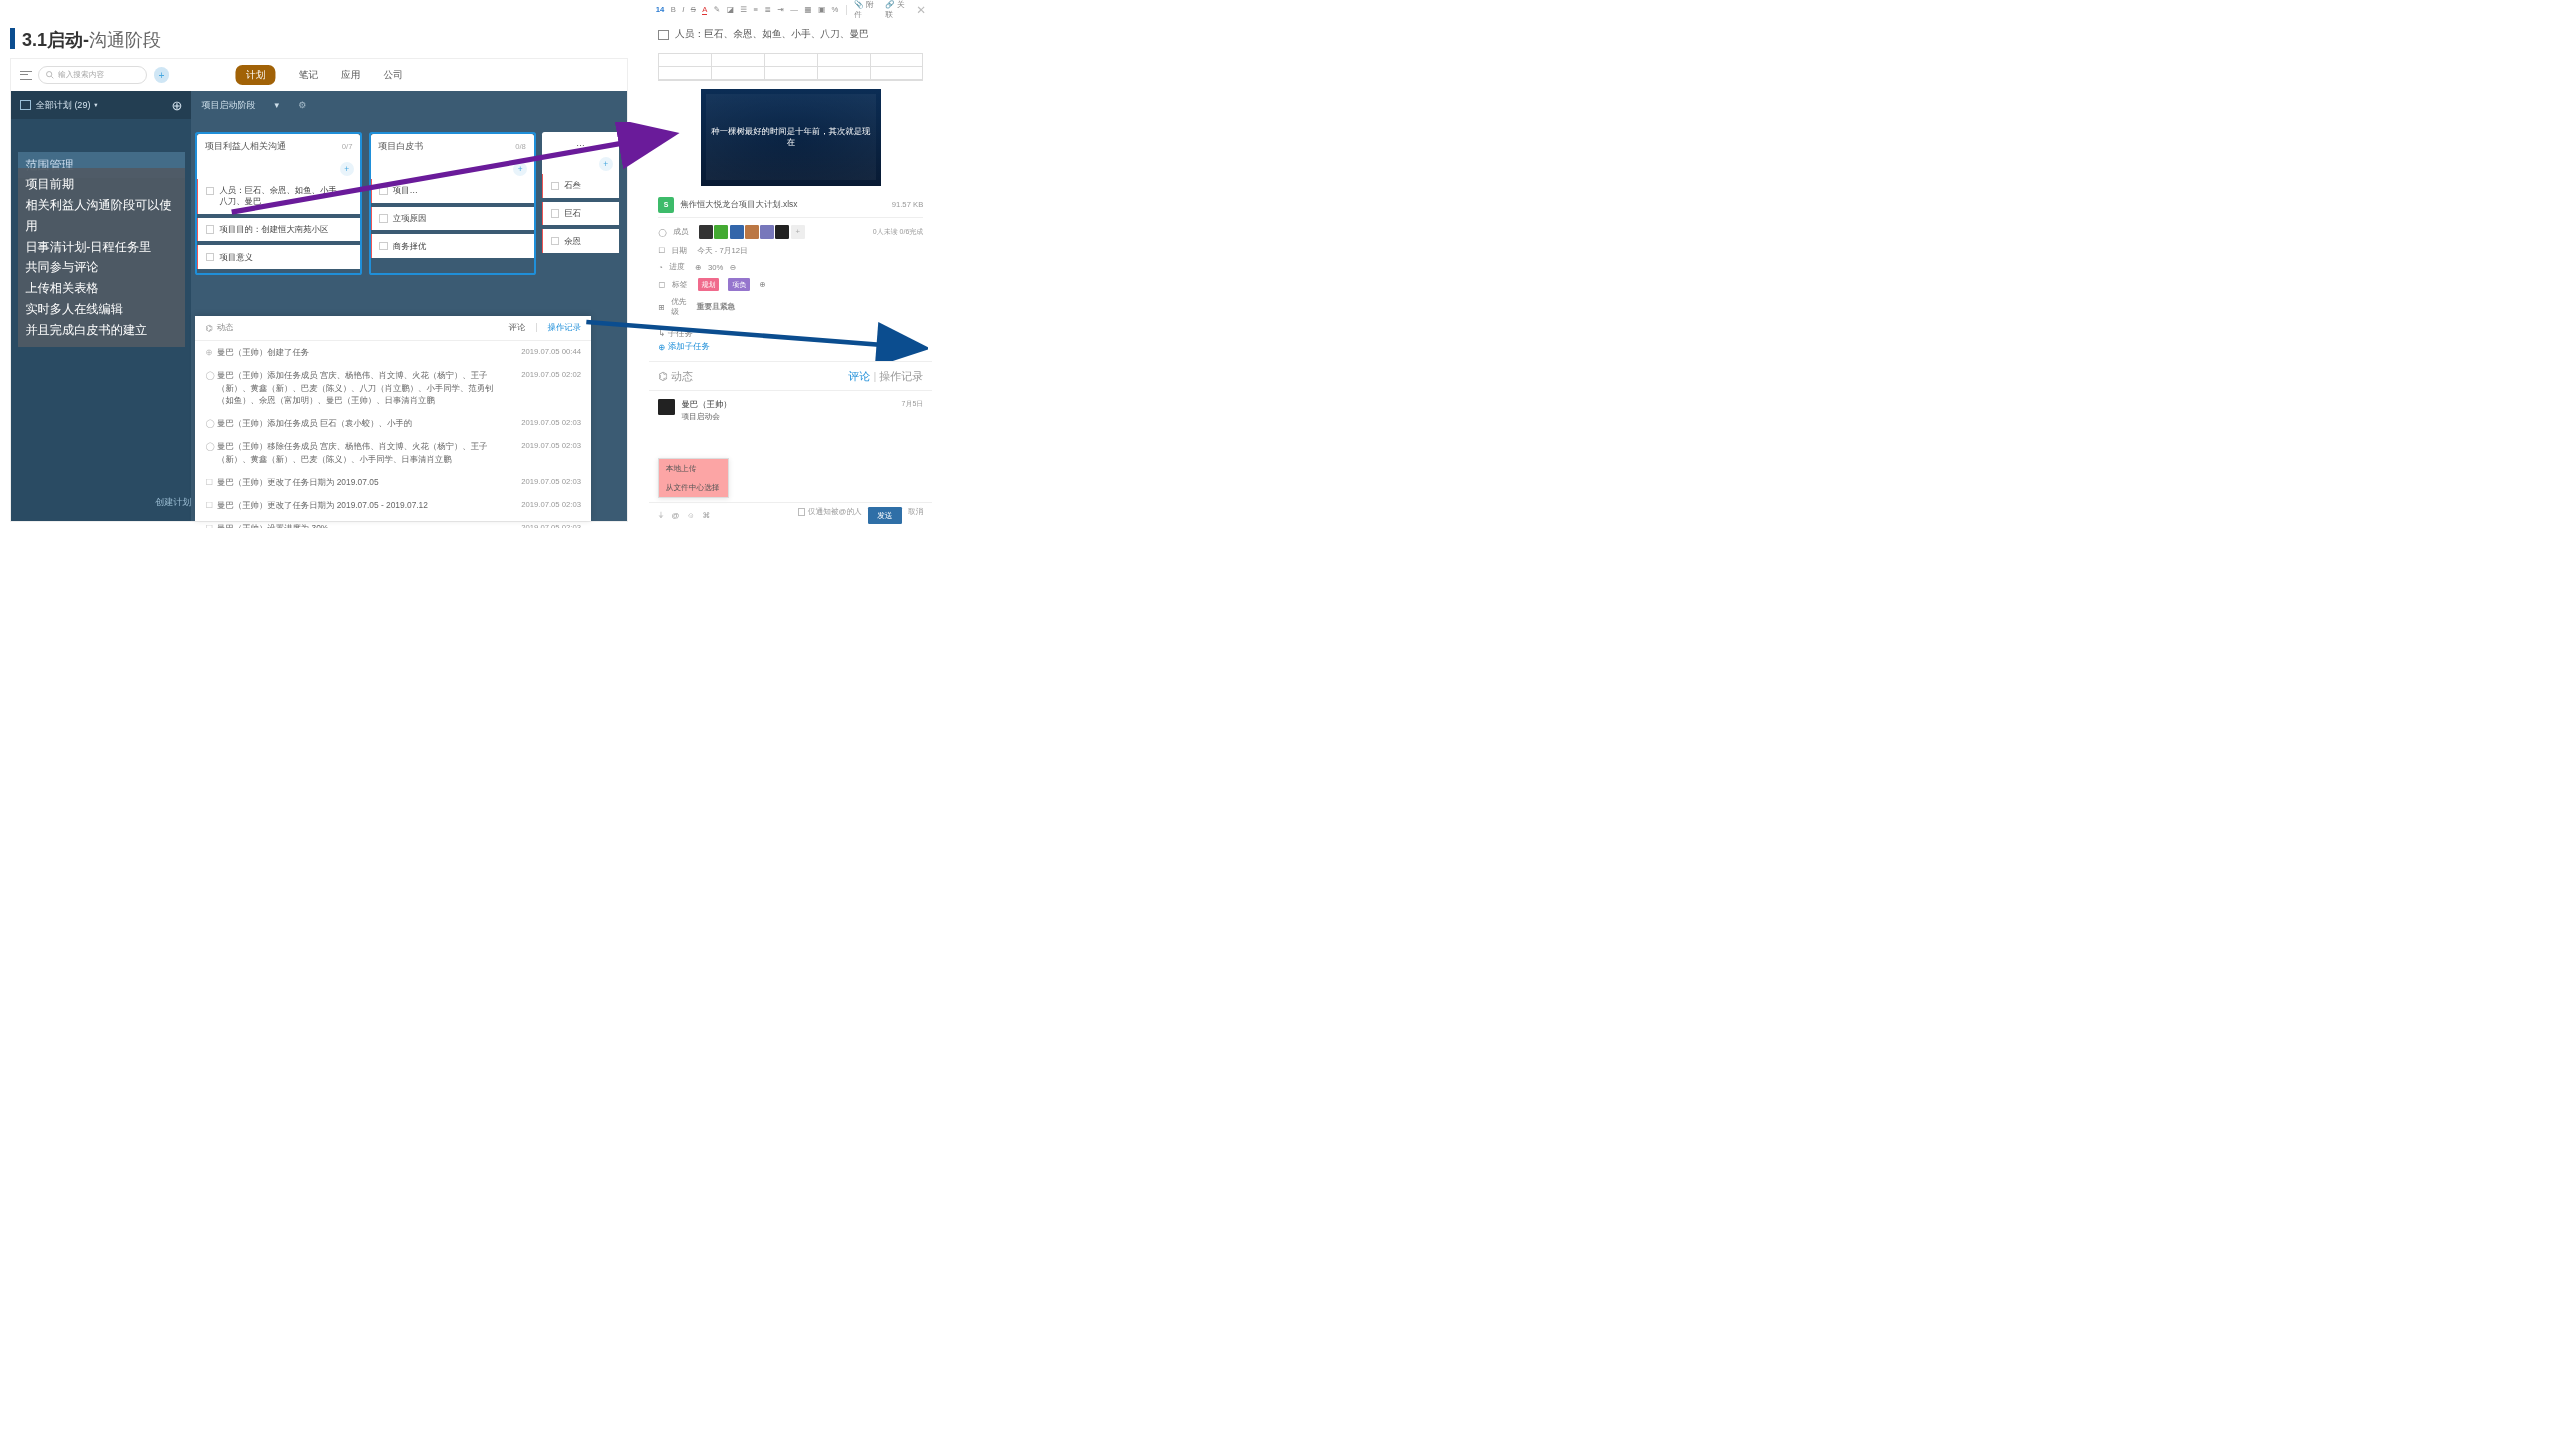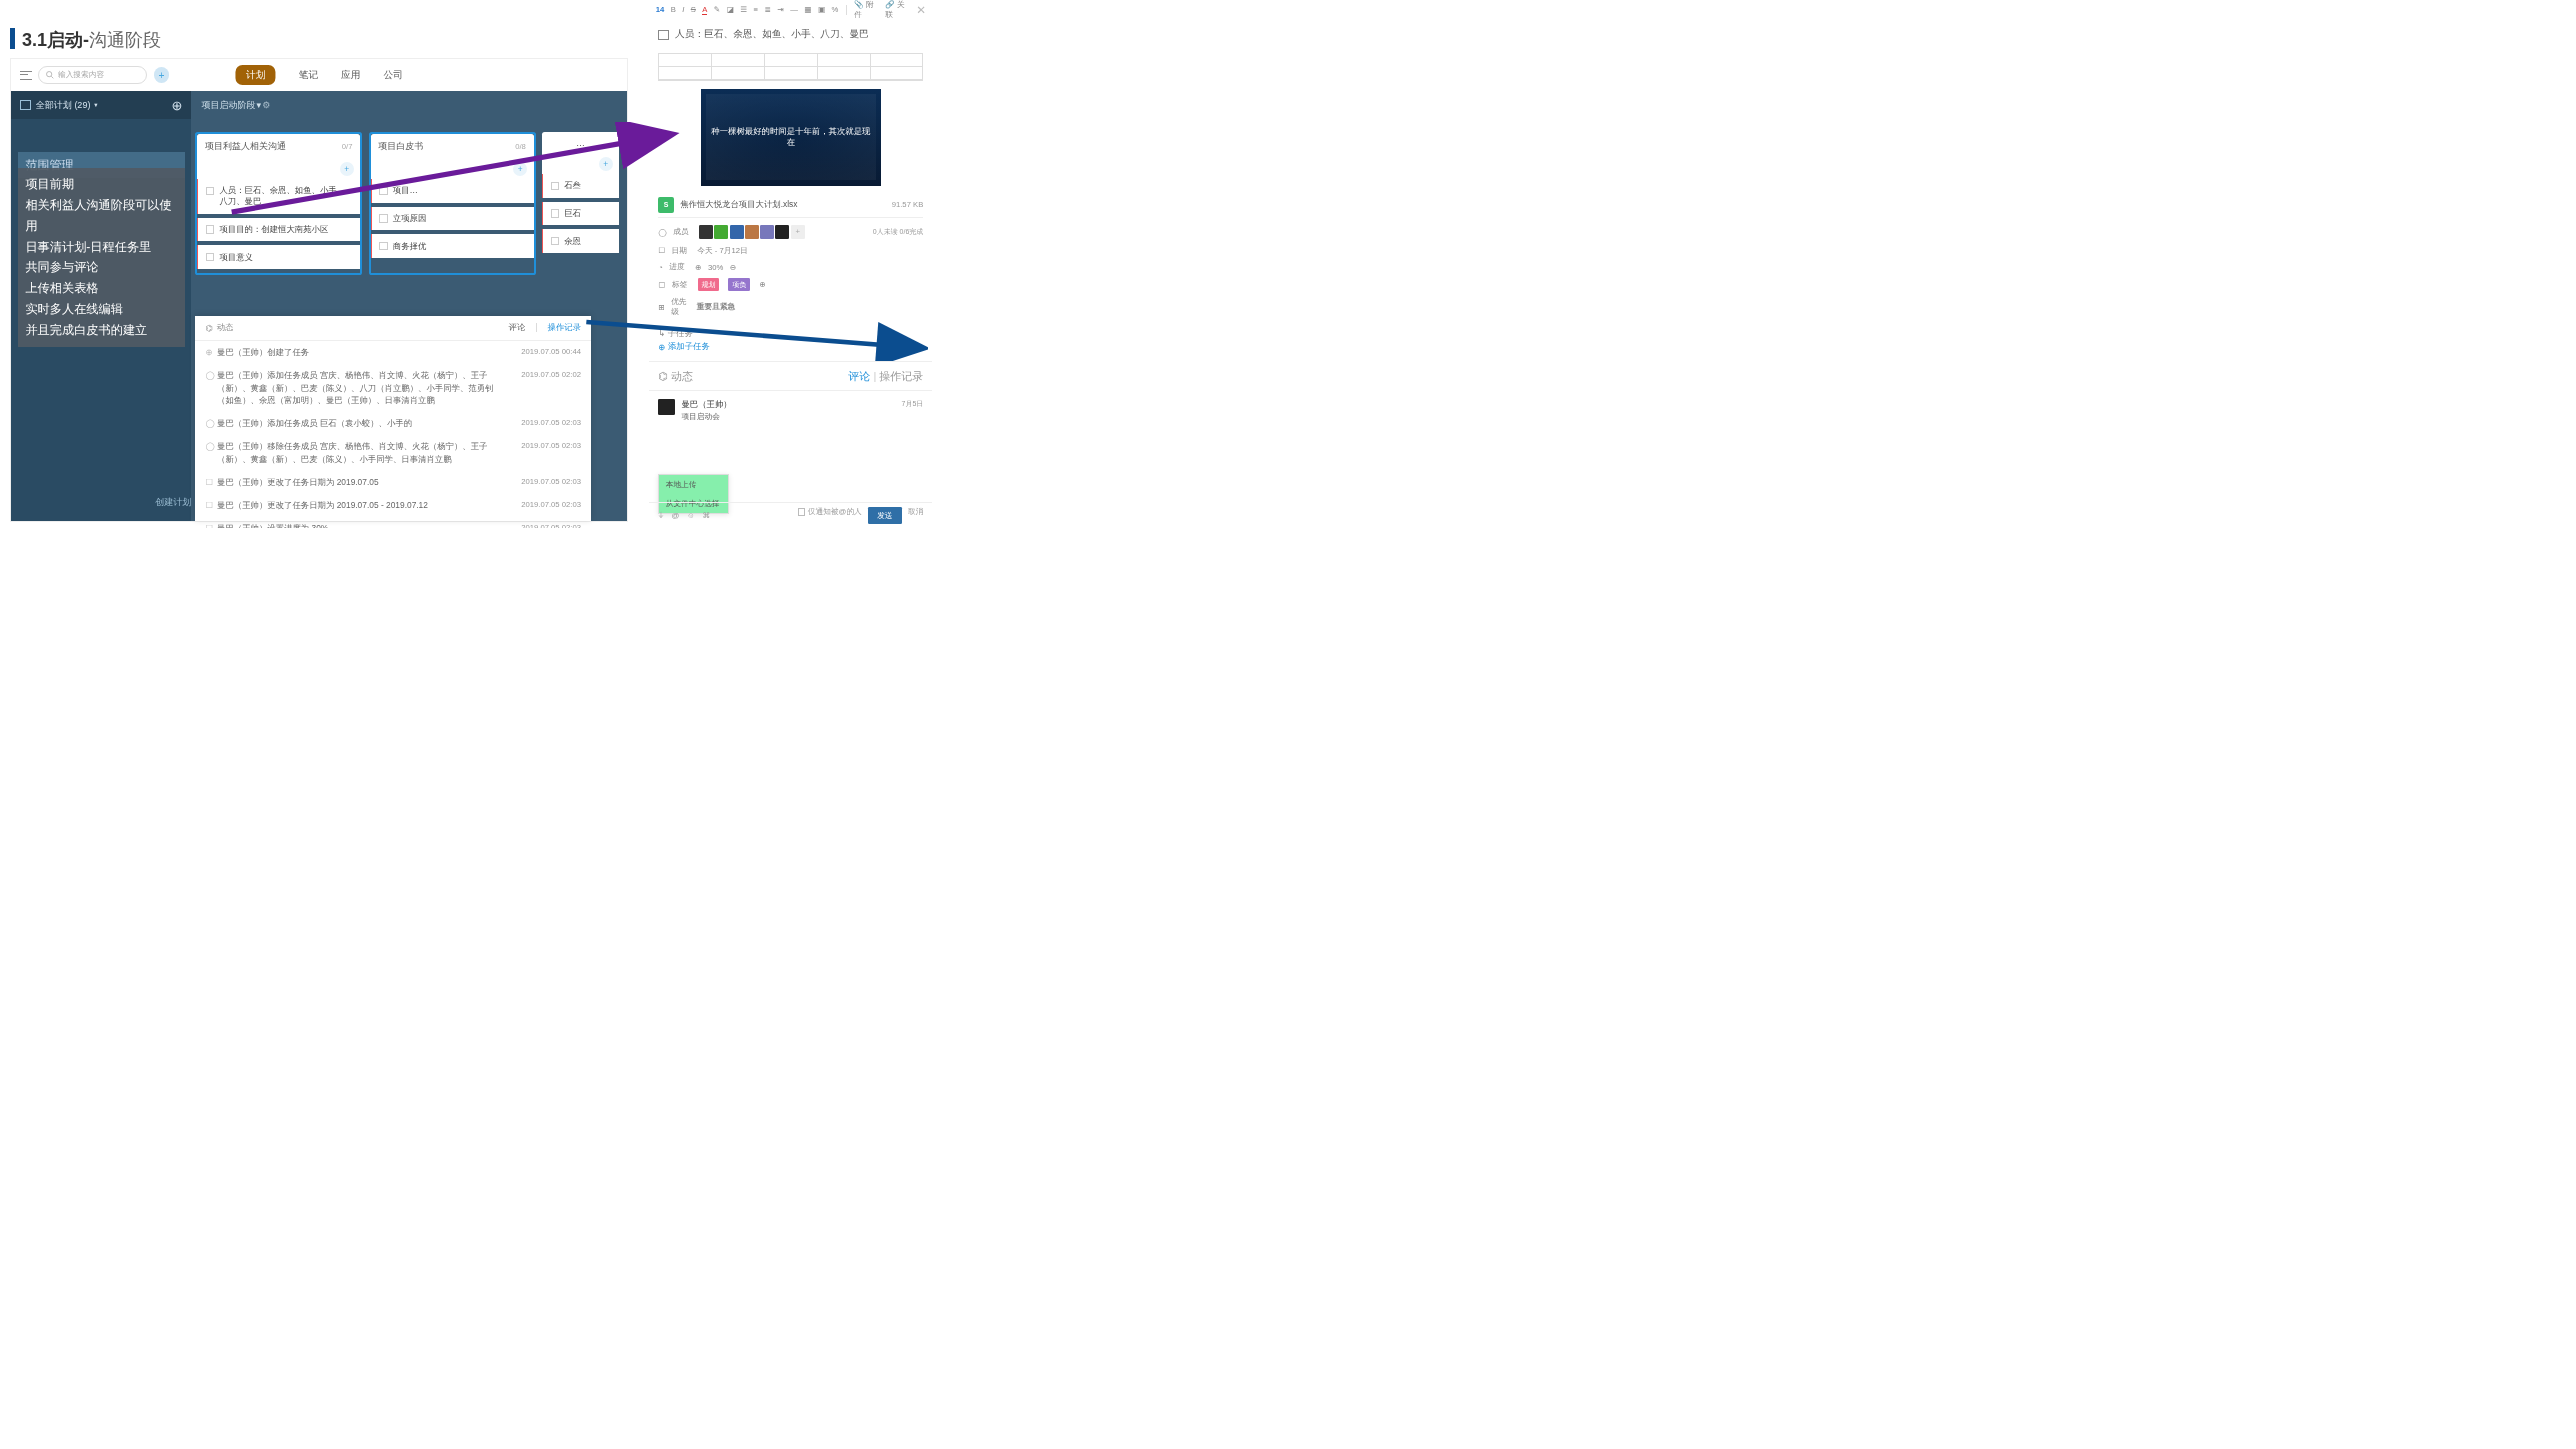--- a/index.html
+++ b/index.html
@@ -29,21 +29,21 @@
   .sidebar-header { display:flex; align-items:center; justify-content:space-between; height:28px; padding:0 9px; background:#233e52; font-size:9px; }
   .sidebar-header .sq { width:10.3px; height:10.3px; border:1.3px solid #9bc0d8; margin-right:5.2px; }
   .sidebar-header .chev { margin-left:3.9px; font-size:6.4px; }
   .sidebar-header .plus { font-size:13px; font-weight:100; }
   .sidebar-box { margin: 11.6px 6.4px 0 6.4px; background:#355a75; color:#cde; padding:0; }
   .sidebar-box .box-title { background:#436c88; padding:4.5px 7.7px; font-size:12px;margin-top:33px; }
   .annot-overlay { position:absolute; top:77px; left:6.4px; right:6.4px; background:rgba(80,90,100,0.92); color:#fff; font-size:12.2px; line-height:1.7; padding:6.4px 7.7px; z-index:5;}
   .sidebar-footer { position:absolute; bottom:11.6px; width:100%; text-align:right; color:#9bbdd3; font-size:9px;}
   
   .board { flex:1; background:#3b5b73; position:relative; }
-  .board-header { height:28px; display:flex; align-items:center; padding:0 10.3px; color:#cfe0eb; gap:1px; font-size:9px;}
+  .board-header { height:28px; display:flex; align-items:center; padding:0 10.3px; color:#cfe0eb; gap:19px; font-size:9px;}
   .board-header .gear { opacity:.7; }
   
   .kanban-row { position:absolute; top:41px; left:3.9px; right:0; display:flex; gap:0;border-radius:28px; }
   .kanban-col { width: 167px; margin-right:6.4px; }
   .kanban-col.selected { border:2.6px solid #1f8fd9; border-radius:2.6px; }
   .col-head { background:#fff; border-radius:2.6px 2.6px 0 0; padding:6.4px 7.7px; display:flex; justify-content:space-between; align-items:center; font-size:9px; color:#555;}
   .col-head .cnt { color:#aaa; font-size:7.7px; }
   .col-add { background:#fff; text-align:right; padding:2.6px 6.4px;}
   .col-add .pc { width:14px; height:14px; border-radius:50%; background:#e9f4fb; color:#4aa9e0; display:inline-flex; align-items:center; justify-content:center;}
   .card { background:#fff; margin:0 0 3.9px 0; padding:6.4px 7.7px; border-left:1.9px solid #e55; display:flex; gap:5.2px; font-size:8.4px; color:#444;}
@@ -91,21 +91,21 @@
   .tag { display:inline-block; padding:1.3px 3.9px; border-radius:1.3px; color:#fff; font-size:7px; margin-right:2.6px;}
   .tag.pink{background:#f06a8c;} .tag.purple{background:#9575cd;}
   .prio { font-weight:bold; }
   .subtask { margin:10.3px 9px 2.6px; color:#888;}
   .subtask-add { margin:2.6px 9px 9px; color:#1f8fd9; display:flex; align-items:center; gap:2.6px;}
   .det-act-head { display:flex; justify-content:space-between; padding:6.4px 9px; border-top:0.6px solid #eee; border-bottom:0.6px solid #eee; color:#999; font-size:11px;}
   .comment { display:flex; gap:6.4px; margin:7.7px 9px;}
   .comment .av { width:16.7px; height:16.7px; background:#222; border-radius:1.3px;}
   .comment .nm { font-size:8.4px; color:#333;}
   .comment .dt { margin-left:auto; color:#999; font-size:7px;}
-  .upload-menu { position:absolute; bottom:14px; left:9px; width:71px; border:0.6px solid #ddd; background:#86efac; box-shadow:0 1.3px 5.2px rgba(0,0,0,.1);}
+  .upload-menu { position:absolute; bottom:30px; left:9px; width:71px; border:0.6px solid #ddd; background:#fca5a5; box-shadow:0 1.3px 5.2px rgba(0,0,0,.1);}
   .upload-menu div { padding:4.5px 6.4px; font-size:7.7px;}
   .compose { position:absolute; bottom:0; left:0; right:0; height:26px; border-top:0.6px solid #eee; display:flex; align-items:center; padding:0 9px; gap:7.7px; font-size:7.7px; color:#999;}
   .compose .rt { margin-left:auto; display:flex; align-items:flex-start; gap:6.4px;}
   .compose .send { background:#2f6fa7; color:#fff; padding:3.2px 9px; border-radius:1.3px;}
   .compose .cb2 { width:7.7px; height:7.7px; border:0.6px solid #bbb; display:inline-block; vertical-align:-1.3px; margin-right:2.6px;}
   
   
   .arrow-purple { position:absolute; z-index:20; pointer-events:none;}
   .arrow-blue   { position:absolute; z-index:20; pointer-events:none;}
 </style>

